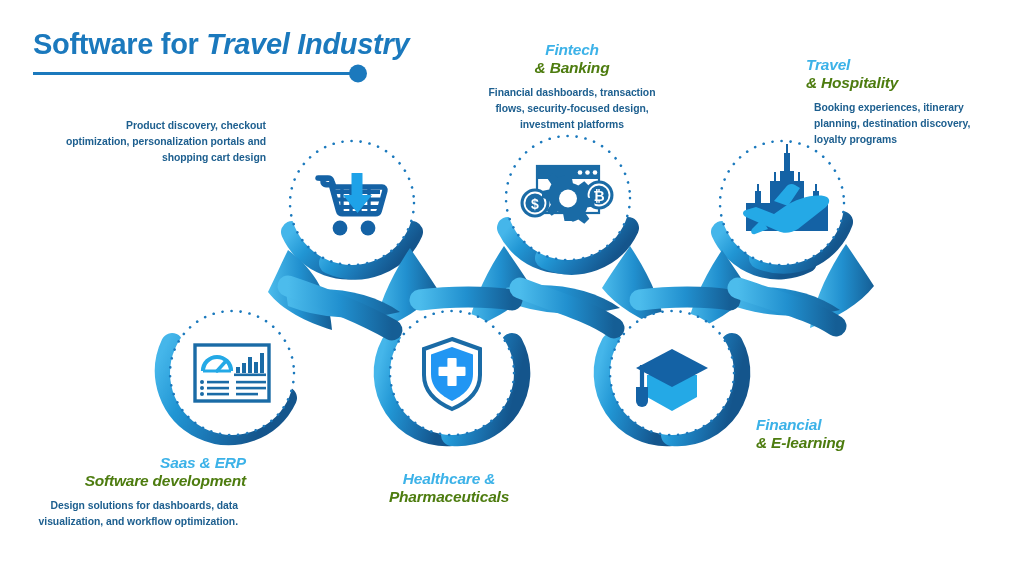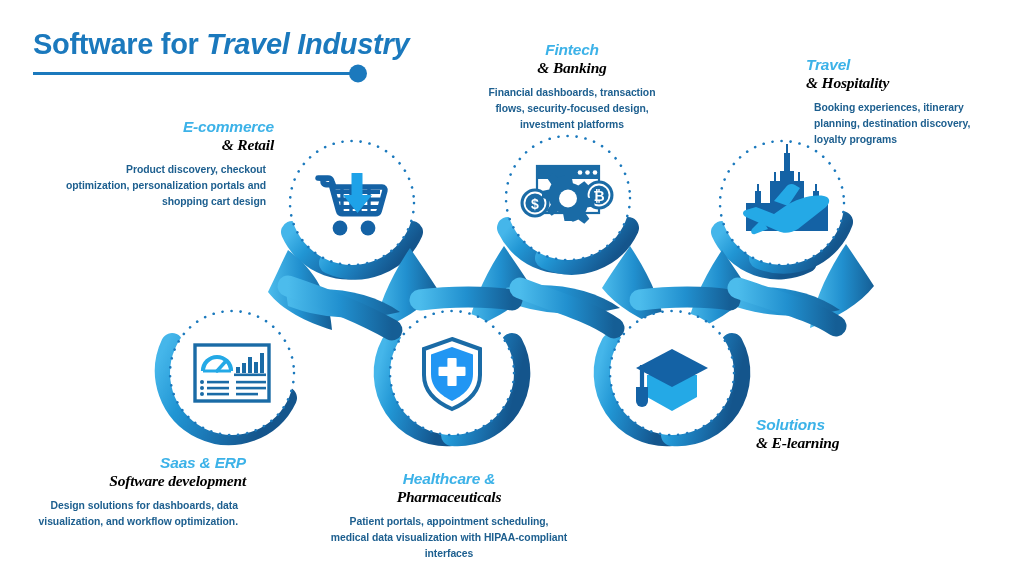--- a/index.html
+++ b/index.html
@@ -19,21 +19,21 @@
   }
   .title .em{font-style:italic;font-weight:800;color:#1b79bd;}
 
   
   .block{position:absolute;}
   .hd{
     font-weight:800;font-style:italic;font-size:15.5px;line-height:1.16;
     letter-spacing:-0.2px;margin:8px 0 6px 0;
   }
   .hd .l{color:#3cb2e8;}
-  .hd .d{color:#000000;font-family:Liberation Serif, serif;}
+  .hd .d{color:#4d7c0f;}
   .bd{
     font-size:10.4px;line-height:1.52;color:#1d5f8f;font-weight:700;
     letter-spacing:-0.05px;margin:8px;
   }
   .ta-r{text-align:right;}
   .ta-c{text-align:center;}
   .ta-l{text-align:left;}
 
   
   #blk-ecom     {left:52px; top:110px; width:222px;}
@@ -237,24 +237,20 @@
 
     <g>
       <line x1="33" y1="73.5" x2="350" y2="73.5" stroke="#1b79bd" stroke-width="3"></line>
       <circle cx="358" cy="73.5" r="9" fill="#1b79bd"></circle>
     </g>
   </svg>
 
   <div class="title"><span>Software for </span><span class="em">Travel Industry</span></div>
 
   <div class="block ta-r" id="blk-ecom">
-    <div class="hd">
-      <span class="l">E-commerce</span><br>
-      <span class="d">&amp; Retail</span>
-    </div>
     <p class="bd">Product discovery, checkout optimization, personalization portals and shopping cart design</p>
   </div>
 
   <div class="block ta-c" id="blk-fintech">
     <div class="hd">
       <span class="l">Fintech</span><br>
       <span class="d">&amp; Banking</span>
     </div>
     <p class="bd">Financial dashboards, transaction flows, security-focused design, investment platforms</p>
   </div>
@@ -273,23 +269,22 @@
       <span class="d">&amp; Hospitality</span>
     </div>
     <p class="bd">Booking experiences, itinerary planning, destination discovery, loyalty programs</p>
   </div>
 
   <div class="block ta-c" id="blk-health">
     <div class="hd">
       <span class="l">Healthcare &amp;</span><br>
       <span class="d">Pharmaceuticals</span>
     </div>
-    <p class="bd">Patient portals, appointment scheduling, medical data visualization with HIPAA-compliant interfaces</p>
   </div>
 
   <div class="block ta-l" id="blk-edu">
     <div class="hd">
-      <span class="l">Solutions </span><br>
+      <span class="l">Financial </span><br>
       <span class="d">&amp; E-learning</span>
     </div>
   </div>
 
 </div>
 
 </body></html>

